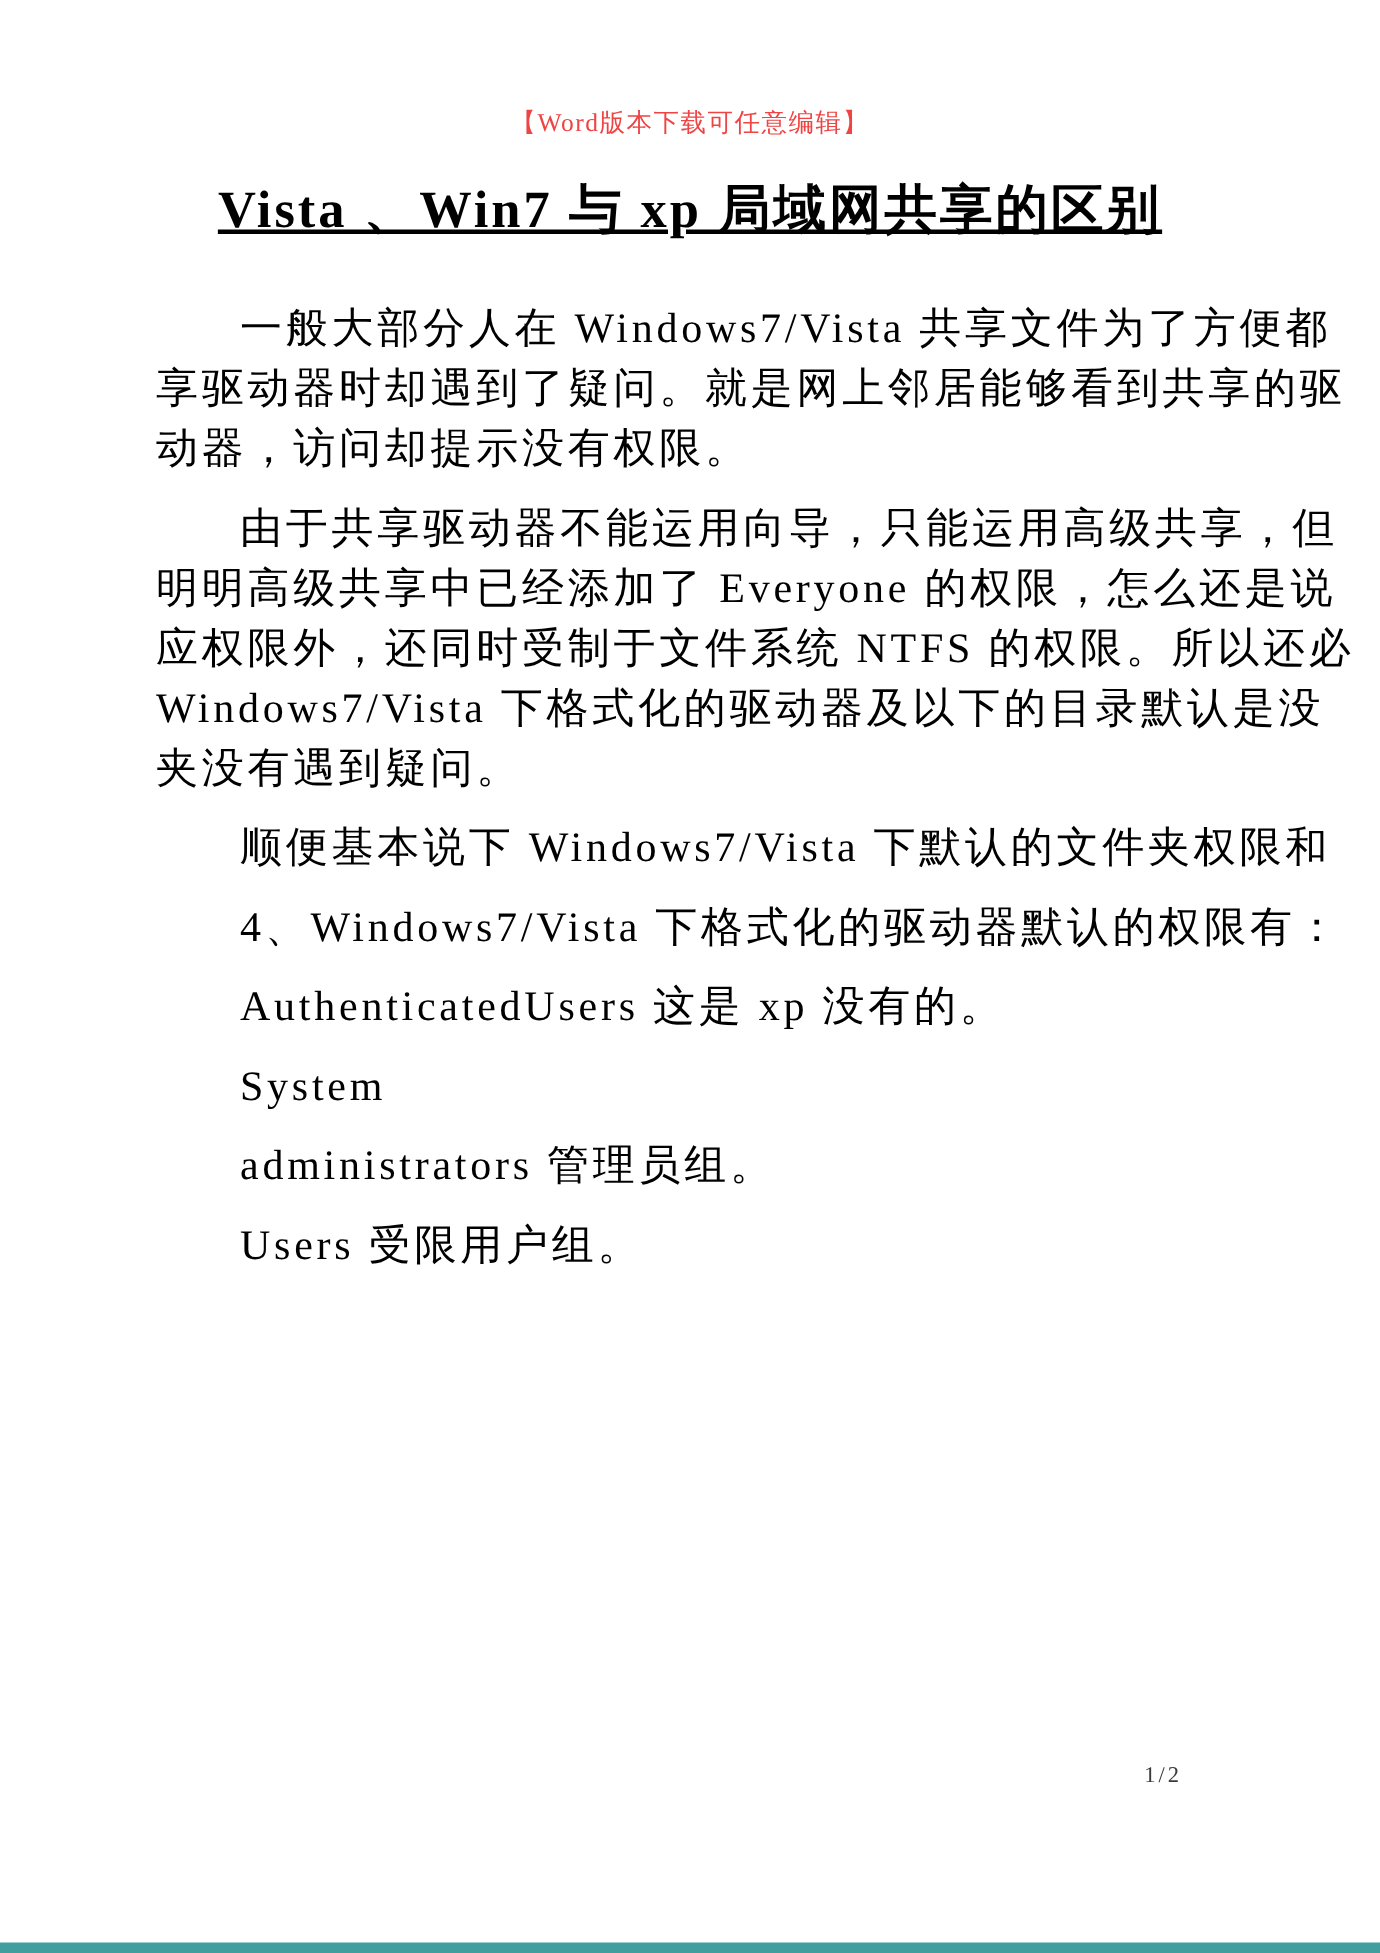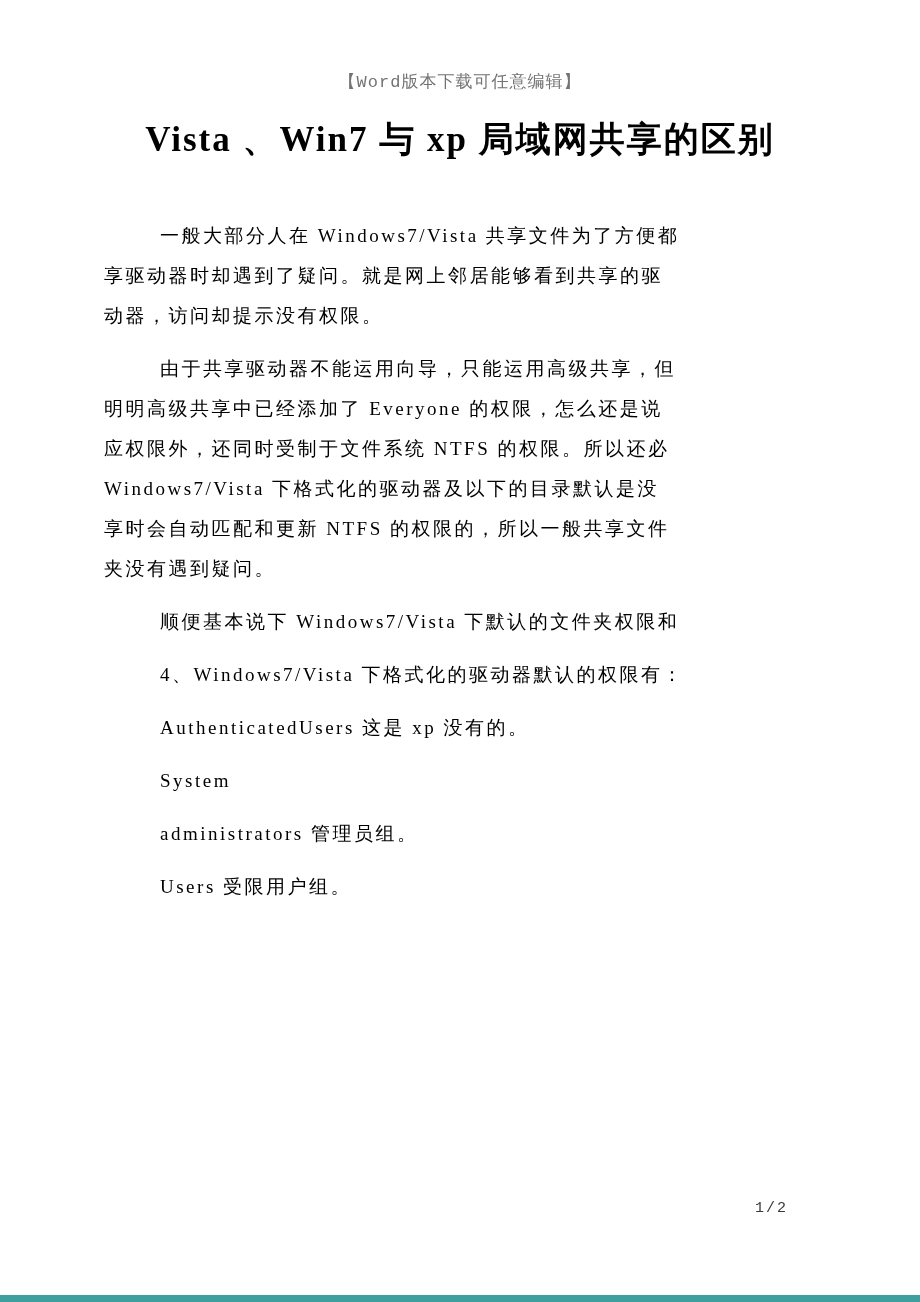--- a/index.html
+++ b/index.html
@@ -7,64 +7,63 @@
     width:920px;height:1302px;
     background:#ffffff;
     position:relative;
     overflow:hidden;
     font-family:"Liberation Serif","DejaVu Serif",serif;
     color:#000;
   }
   .header-note{
     position:absolute;top:70px;left:0;width:920px;
     text-align:center;
-    font-family:Liberation Mono, monospace;
-    font-size:17px;letter-spacing:1px;color:#737373;
+    font-family:Liberation Serif, serif;
+    font-size:17px;letter-spacing:1px;color:#ef4444;
   }
   .doc-title{
     position:absolute;top:116px;left:0;width:920px;
     text-align:center;
     font-size:35px;font-weight:bold;letter-spacing:2px;
     color:#000;
   }
   .doc-body{
-    position:absolute;top:216px;left:104px;width:714px;
-    font-size:19px;line-height:40px;letter-spacing:2.5px;font-family:Liberation Serif, serif;
+    position:absolute;top:200px;left:104px;width:714px;
+    font-size:28px;line-height:40px;letter-spacing:2.5px;font-family:Liberation Serif, serif;
   }
   .para{margin:0 0 13px 0;}
   .line{white-space:nowrap;}
   .line.indent{padding-left:56px;}
   .page-footer{
-    position:absolute;top:1200px;right:132px;
-    font-family:Liberation Mono, monospace;
+    position:absolute;top:1176px;right:132px;
+    font-family:Liberation Serif, serif;
     font-size:15px;color:#3a3a3a;letter-spacing:2px;
   }
   .bottom-accent-bar{
     position:absolute;left:0;bottom:0;width:920px;height:7px;
   }
 </style>
 </head>
 <body>
 
 <div class="header-note">【Word版本下载可任意编辑】</div>
 
-<h1 class="doc-title" style="margin:0;">Vista 、Win7 与 xp 局域网共享的区别</h1>
+<h1 class="doc-title" style="margin:0;text-decoration:underline;">Vista 、Win7 与 xp 局域网共享的区别</h1>
 
 <div class="doc-body">
     <div class="para">
       <div class="line indent">一般大部分人在 Windows7/Vista 共享文件为了方便都</div>
       <div class="line">享驱动器时却遇到了疑问。就是网上邻居能够看到共享的驱</div>
       <div class="line">动器，访问却提示没有权限。</div>
     </div>
     <div class="para">
       <div class="line indent">由于共享驱动器不能运用向导，只能运用高级共享，但</div>
       <div class="line">明明高级共享中已经添加了 Everyone 的权限，怎么还是说</div>
       <div class="line">应权限外，还同时受制于文件系统 NTFS 的权限。所以还必</div>
       <div class="line">Windows7/Vista 下格式化的驱动器及以下的目录默认是没</div>
-      <div class="line">享时会自动匹配和更新 NTFS 的权限的，所以一般共享文件</div>
       <div class="line">夹没有遇到疑问。</div>
     </div>
     <div class="para">
       <div class="line indent">顺便基本说下 Windows7/Vista 下默认的文件夹权限和</div>
     </div>
     <div class="para">
       <div class="line indent">4、Windows7/Vista 下格式化的驱动器默认的权限有：</div>
     </div>
     <div class="para">
       <div class="line indent">AuthenticatedUsers 这是 xp 没有的。</div>

